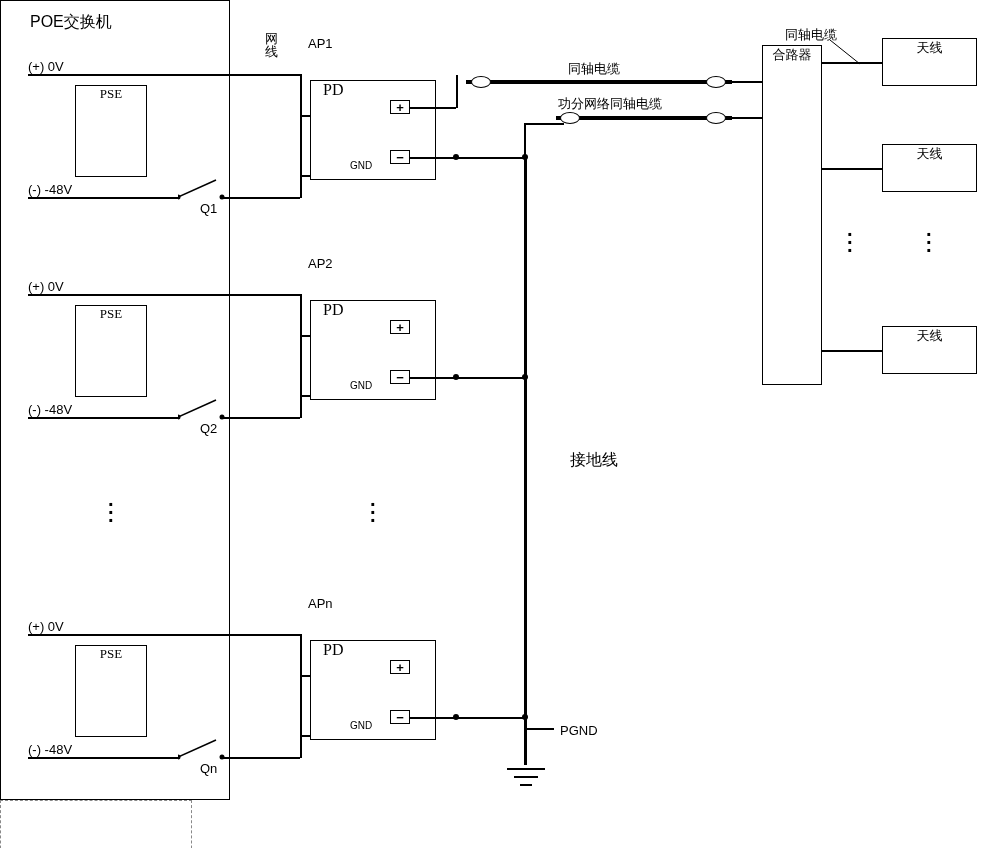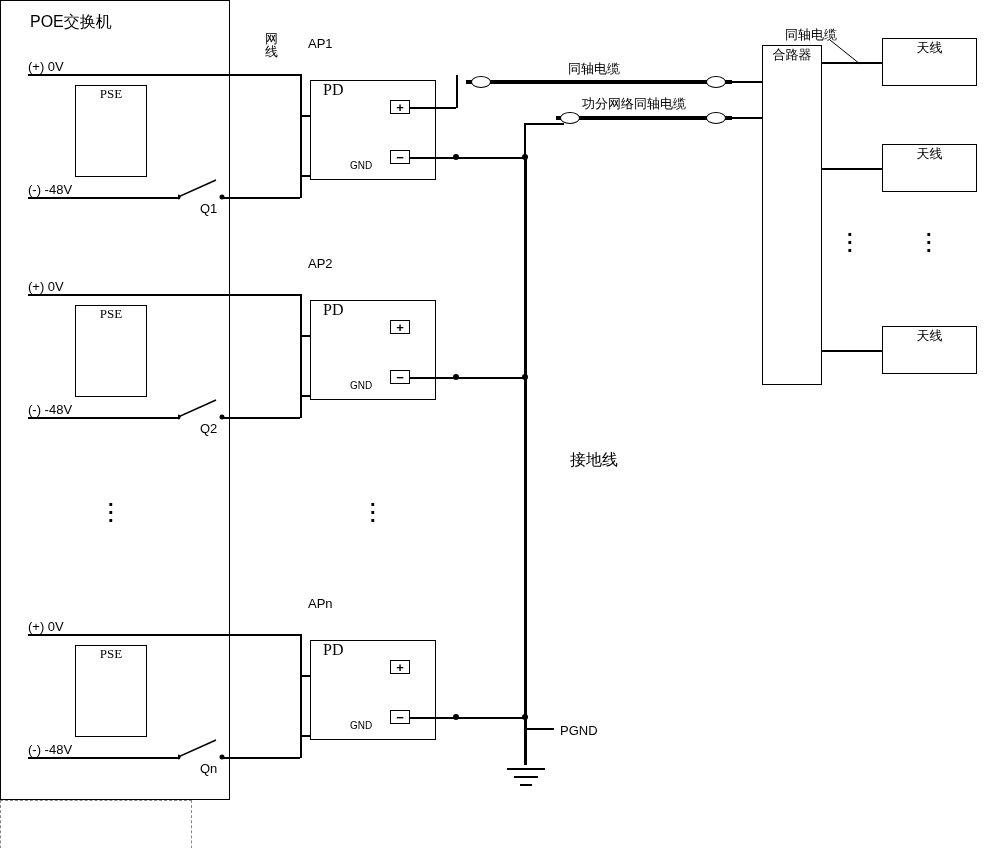--- a/index.html
+++ b/index.html
@@ -155,21 +155,21 @@
 <div class="label" style="left:350px; top:720px; font-size:10px;">GND</div>
 <div class="line-h" style="left:410px; top:717px; width:115px;"></div>
 <div class="dot" style="left:453px; top:714px;"></div>
 
 <div class="label" style="left:568px; top:60px;">同轴电缆</div>
 <div class="line-h" style="left:466px; top:80px; width:266px; height:4px;"></div>
 <div class="coax-end" style="left:471px; top:76px;"></div>
 <div class="coax-end" style="left:706px; top:76px;"></div>
 <div class="line-h" style="left:727px; top:81px; width:35px;"></div>
 
-<div class="label" style="left:582px; top:95px;">功分网络同轴电缆</div>
+<div class="label" style="left:558px; top:95px;">功分网络同轴电缆</div>
 <div class="line-h" style="left:556px; top:116px; width:176px; height:4px;"></div>
 <div class="coax-end" style="left:560px; top:112px;"></div>
 <div class="coax-end" style="left:706px; top:112px;"></div>
 <div class="line-h" style="left:727px; top:117px; width:35px;"></div>
 
 <div class="line-v" style="left:524px; top:123px; height:36px;"></div>
 <div class="line-h" style="left:524px; top:123px; width:40px;"></div>
 
 <div class="line-v" style="left:524px; top:157px; width:2.5px; height:608px;"></div>
 <div class="dot" style="left:522px; top:154px;"></div>

